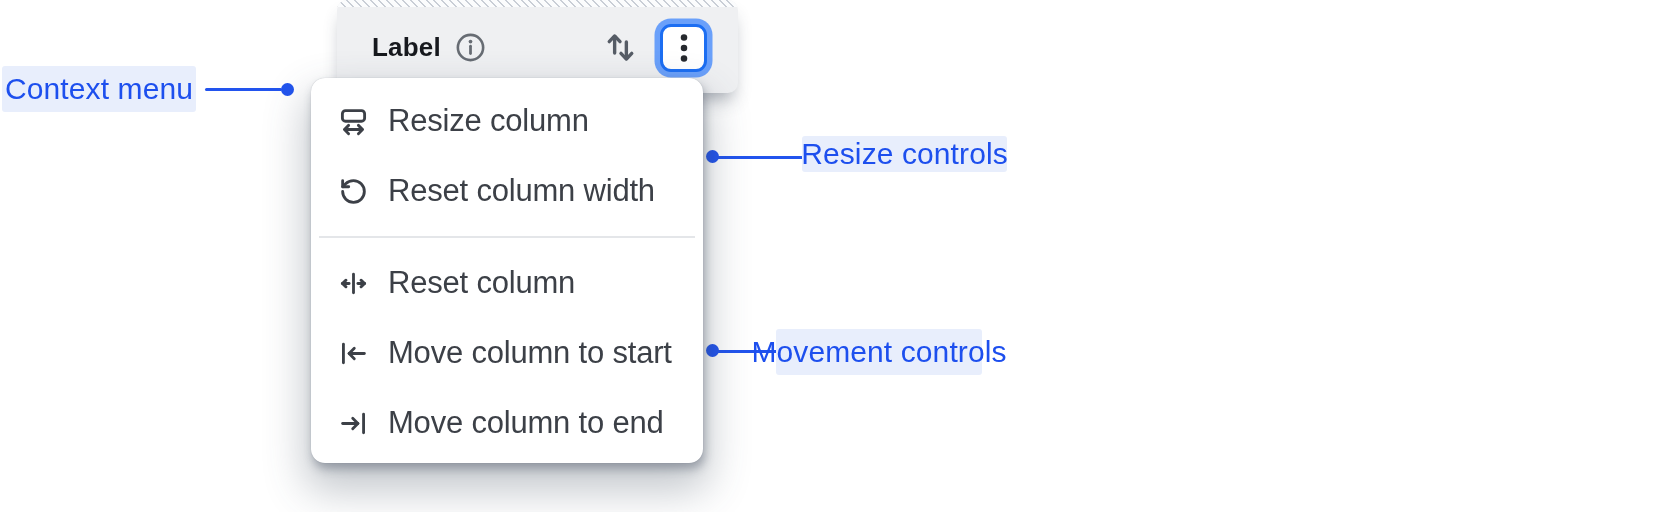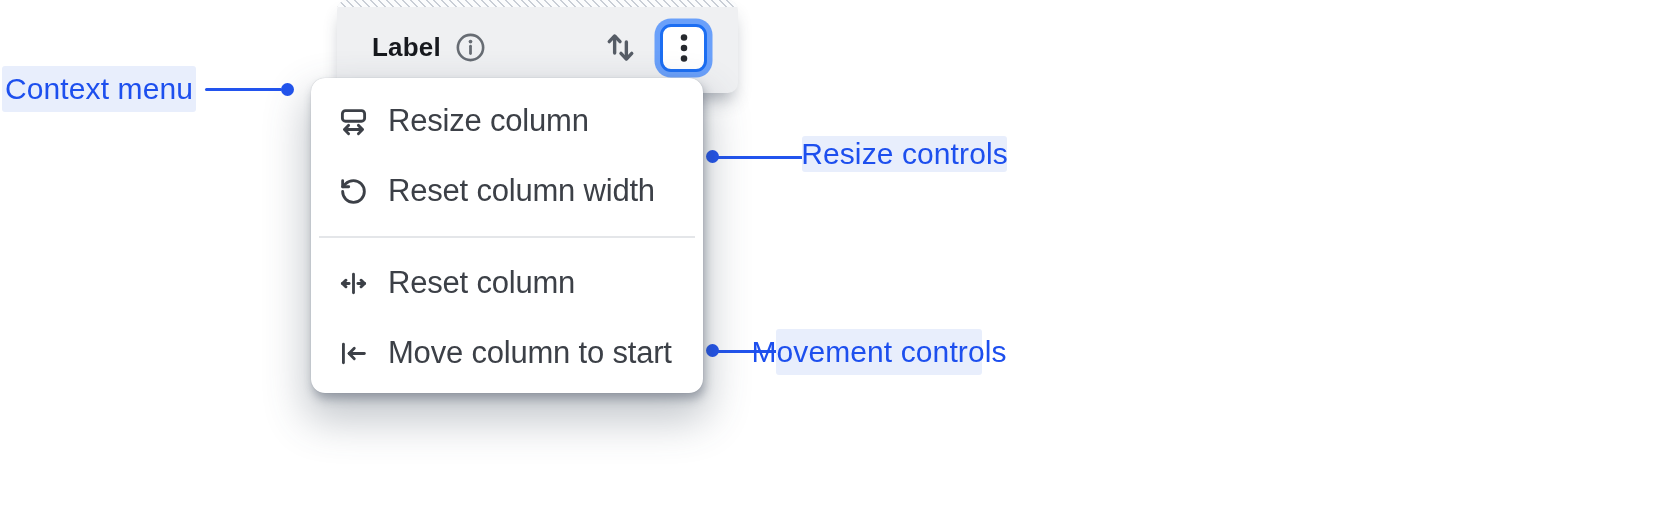--- a/index.html
+++ b/index.html
@@ -169,20 +169,30 @@
     <span class="icon">
       <svg width="31" height="31" viewBox="0 0 24 24" fill="none" stroke="#3c4047" stroke-width="2.2" stroke-linecap="round" stroke-linejoin="round">
         <path d="M4.2 4.8V19.2"></path>
         <path d="M20.4 12H8.6"></path>
         <path d="M12.6 8 L8.6 12 L12.6 16"></path>
       </svg>
     </span>
     <span class="menu-item-label">Move column to start</span>
   </div>
 
+  <div class="menu-item">
+    <span class="icon">
+      <svg width="31" height="31" viewBox="0 0 24 24" fill="none" stroke="#3c4047" stroke-width="2.2" stroke-linecap="round" stroke-linejoin="round">
+        <path d="M19.8 4.8V19.2"></path>
+        <path d="M3.6 12H15.4"></path>
+        <path d="M11.4 8 L15.4 12 L11.4 16"></path>
+      </svg>
+    </span>
+    <span class="menu-item-label">Move column to end</span>
+  </div>
 
 </div>
 
 <div class="pill pill-context">Context menu</div>
 <div class="ann-line line-context"></div>
 <div class="ann-dot dot-context"></div>
 
 <div class="ann-dot dot-resize"></div>
 <div class="ann-line line-resize"></div>
 <div class="pill pill-resize">Resize controls</div>

